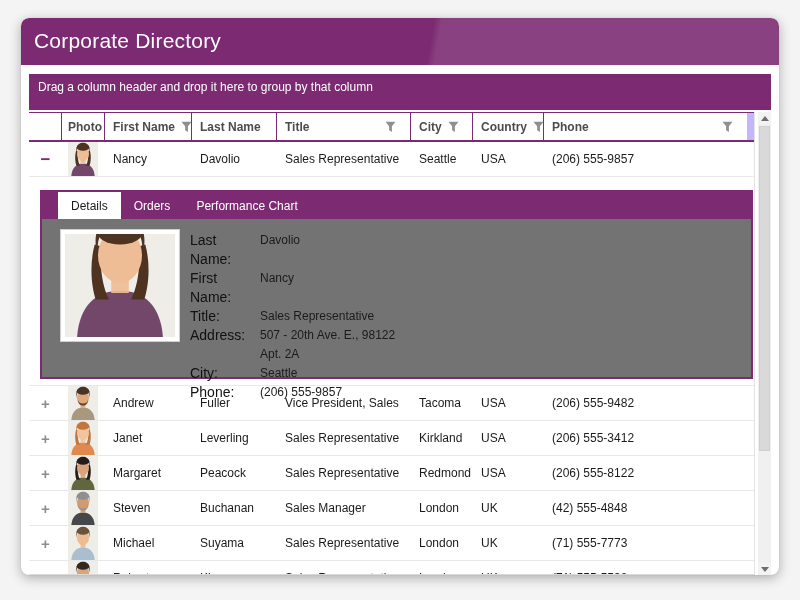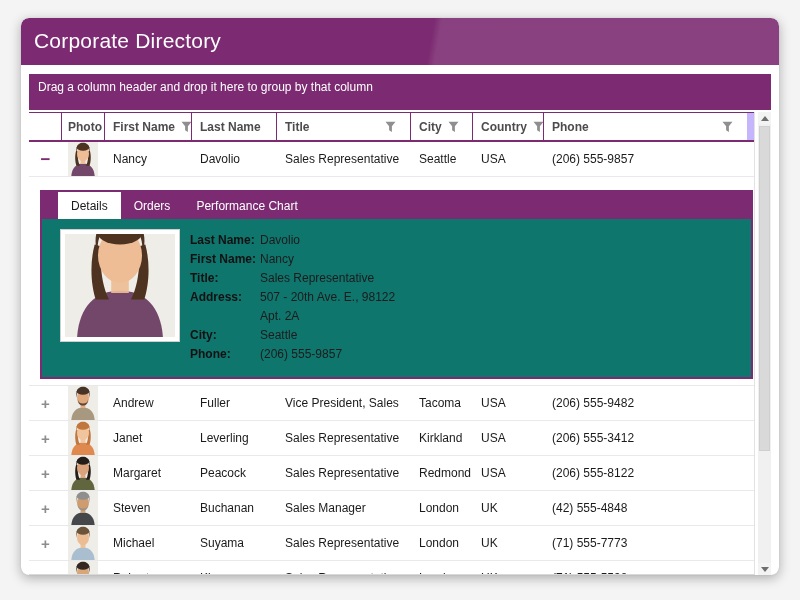--- a/index.html
+++ b/index.html
@@ -59,33 +59,33 @@
   .col-city   { width:62px; flex:0 0 62px; }
   .col-country{ width:71px; flex:0 0 71px; }
   .col-phone  { flex:1; }
 
   .expander { font-size:15px; line-height:15px; color:#8d8d8d; cursor:default; font-weight:bold; }
   .expander.open { color:#7c2b72; font-size:17px; }
   .avatar { display:block; width:30px; height:34px; }
   .avatar svg { display:block; }
 
   .detail-row { height:209px; background:#fff; padding:13px 1px 7px 11px; border-bottom:1px solid #e9e9e9; }
-  .panel { height:189px; border:2px solid #7c2b72; background:#0f766e; }
+  .panel { height:189px; border:2px solid #7c2b72; background:#737373; }
   .tabstrip { height:27px; background:#7c2b72; display:flex; align-items:stretch; padding-left:16px; }
   .tab { color:#fff; font-size:12px; padding:0 13px; display:flex; align-items:center; cursor:default; }
   .tab.active { background:#fff; color:#1b1b1b; margin-top:0; }
   .content { display:flex; padding:10px 16px 10px 18px; }
   .photo-box {
     width:120px; height:113px; border:1px solid #cfcfcf; background:#fff;
     padding:4px; flex:0 0 120px;
   }
   .photo-box svg { display:block; }
   .fields { margin-left:10px; padding-top:2px; }
   .field { display:flex; }
-  .flabel { width:70px; flex:0 0 70px; font-size:12px; font-weight:bold; color:#111; line-height:19px; }
+  .flabel { width:70px; flex:0 0 70px; font-size:14px; font-weight:normal; color:#111; line-height:19px; }
   .fvalue { font-size:12px; color:#1b1b1b; line-height:19px; }
 
   .vscroll { width:13px; flex:0 0 13px; margin-left:3px; display:flex; flex-direction:column;
     background:#f3f3f3; }
   .sb-btn { height:12px; flex:0 0 12px; display:flex; align-items:center; justify-content:center; background:#f3f3f3; }
   .tri-up { width:0; height:0; border-left:4px solid transparent; border-right:4px solid transparent; border-bottom:5px solid #6e6e6e; }
   .tri-down { width:0; height:0; border-left:4px solid transparent; border-right:4px solid transparent; border-top:5px solid #6e6e6e; }
   .sb-track { flex:1; position:relative; background:#f0f0f0; }
   .sb-thumb { position:absolute; left:1px; right:1px; top:2px; height:74%; background:#d9d9d9; border:1px solid #cfcfcf; }
 </style>

